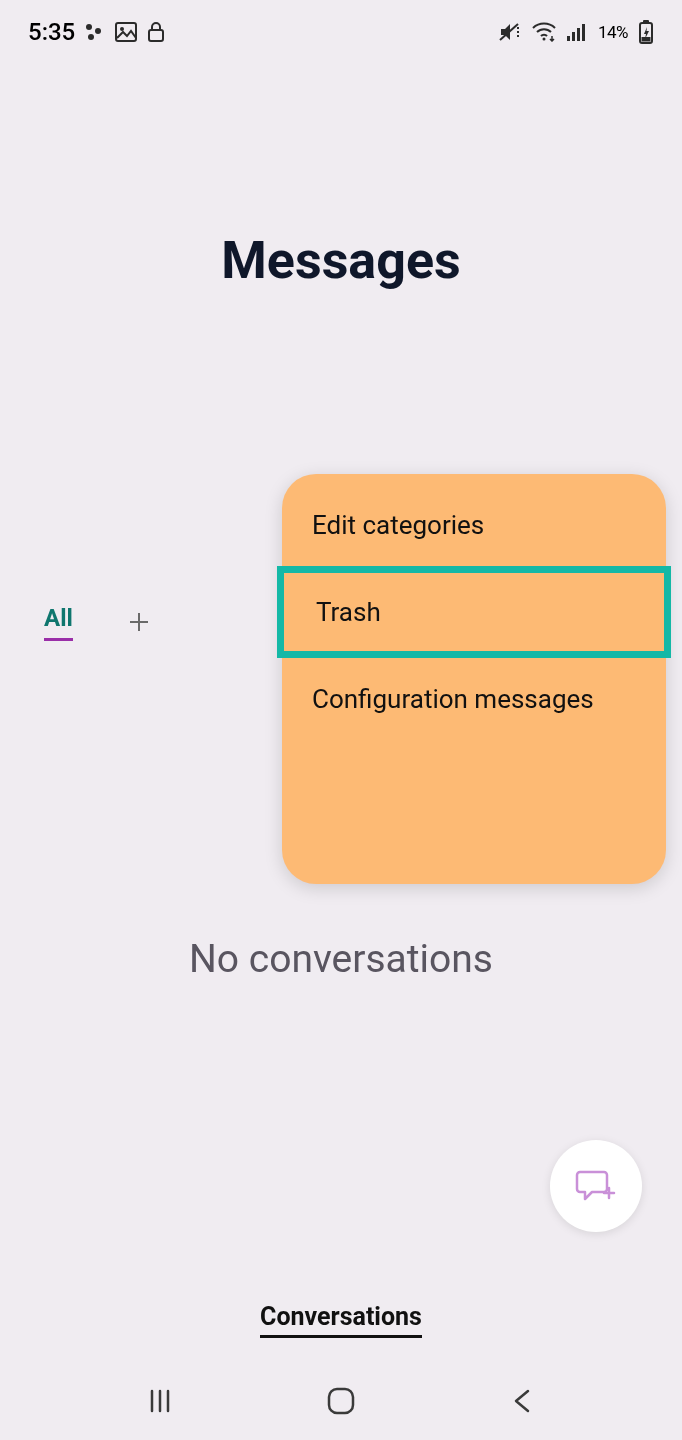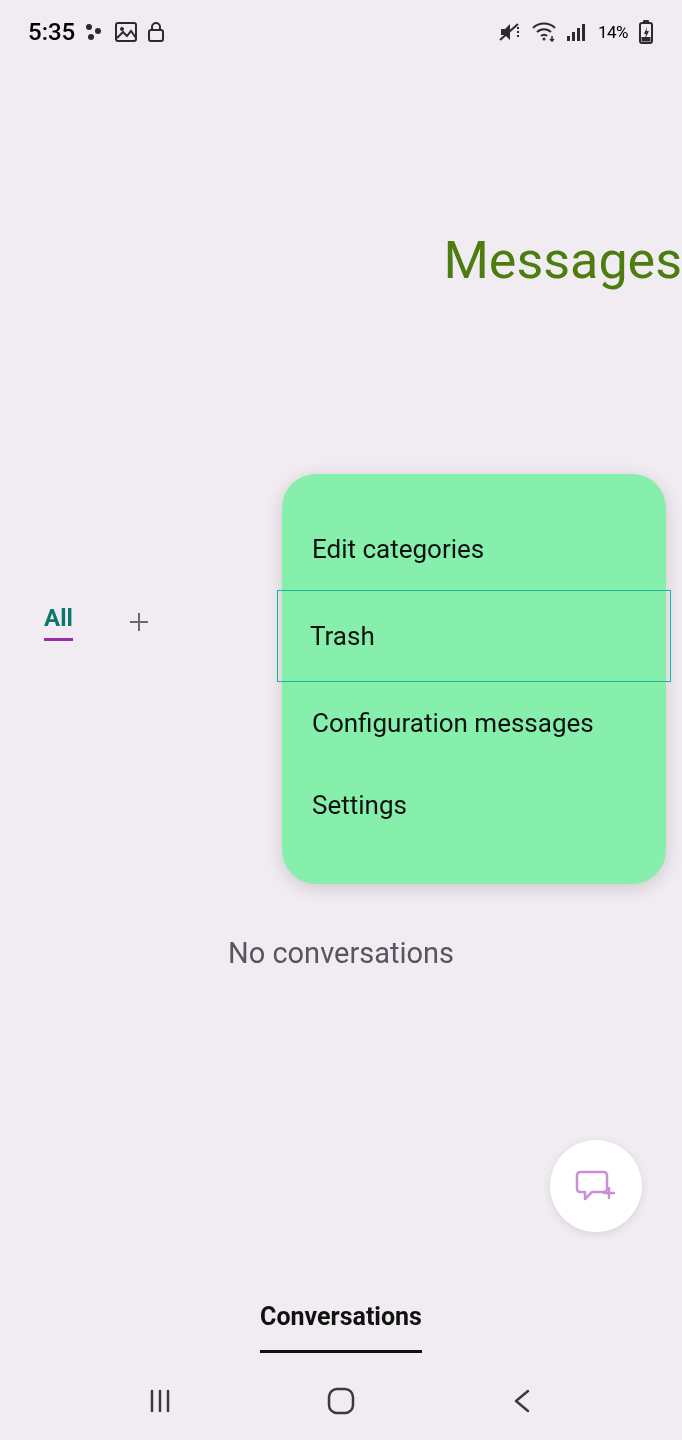--- a/index.html
+++ b/index.html
@@ -25,24 +25,24 @@
     color: #000000;
   }
   .status-left, .status-right { display: flex; align-items: center; gap: 10px; }
   .status-icon { display: inline-flex; align-items: center; justify-content: center; }
   .status-right .battery-text { font-size: 17px; font-weight: 400; letter-spacing: -0.5px; }
   
   .title {
     position: absolute;
     top: 230px;
     left: 0; right: 0;
-    text-align: right;
+    text-align: center;
     font-size: 52px;
-    font-weight: 400;
-    color: #4d7c0f;
+    font-weight: 700;
+    color: #0f172a;
   }
   
   .tab-row {
     position: absolute;
     top: 592px;
     left: 0; right: 0;
     height: 60px;
     display: flex;
     align-items: center;
     padding: 0 44px;
@@ -61,49 +61,49 @@
     display: inline-flex;
     align-items: center;
   }
   
   .menu {
     position: absolute;
     top: 474px;
     left: 282px;
     width: 384px;
     height: 410px;
-    background: #86efac;
+    background: #fdba74;
     border-radius: 34px;
     box-shadow: 0 4px 18px rgba(0,0,0,0.15);
-    padding: 34px 0 14px 0;
+    padding: 10px 0 14px 0;
     display: flex;
     flex-direction: column;
   }
   .menu-item {
     padding: 0 30px;
     height: 82px;
     display: flex;
     align-items: center;
     font-size: 26px;
     font-weight: 400;
     color: #111;
   }
   .menu-item.highlight {
-    border: 1px solid #14b8a6;
+    border: 7px solid #14b8a6;
     margin: 0 -5px;
     padding: 0 32px;
     height: 92px;
   }
   
   .empty-text {
     position: absolute;
     top: 936px;
     left: 0; right: 0;
     text-align: center;
-    font-size: 29px;
+    font-size: 39px;
     color: #595560;
   }
   
   .fab {
     position: absolute;
     top: 1140px;
     right: 40px;
     width: 92px;
     height: 92px;
     border-radius: 50%;
@@ -127,21 +127,21 @@
     text-align: center;
     font-size: 25px;
     color: #6b6770;
   }
   .bottom-tab.active {
     font-weight: 700;
     color: #111;
   }
   .bottom-tab.active span {
     border-bottom: 3px solid #111;
-    padding-bottom: 19px;
+    padding-bottom: 4px;
   }
   
   .nav-bar {
     position: absolute;
     bottom: 0; left: 0; right: 0;
     height: 78px;
     display: flex;
     align-items: center;
     justify-content: space-around;
     padding: 0 70px;
@@ -221,21 +221,20 @@
         <line x1="12" y1="3" x2="12" y2="21" stroke="#6a6a6a" stroke-width="2"></line>
         <line x1="3" y1="12" x2="21" y2="12" stroke="#6a6a6a" stroke-width="2"></line>
       </svg>
   </span>
 </div>
 
 <div class="menu">
   <div class="menu-item">Edit categories</div>
   <div class="menu-item highlight">Trash</div>
   <div class="menu-item">Configuration messages</div>
-  <div class="menu-item">Settings</div>
 </div>
 
 <div class="empty-text">No conversations</div>
 
 <div class="fab">
   <svg width="44" height="44" viewBox="0 0 44 44">
     <path d="M6 8 h24 a3 3 0 0 1 3 3 v14 a3 3 0 0 1 -3 3 h-12 l-7 7 v-7 h-5 a3 3 0 0 1 -3 -3 v-14 a3 3 0 0 1 3 -3 z" fill="none" stroke="#c990d8" stroke-width="2.5" stroke-linejoin="round"></path>
     <line x1="35" y1="24" x2="35" y2="34" stroke="#c990d8" stroke-width="2.5" stroke-linecap="round"></line>
     <line x1="30" y1="29" x2="40" y2="29" stroke="#c990d8" stroke-width="2.5" stroke-linecap="round"></line>
   </svg>

